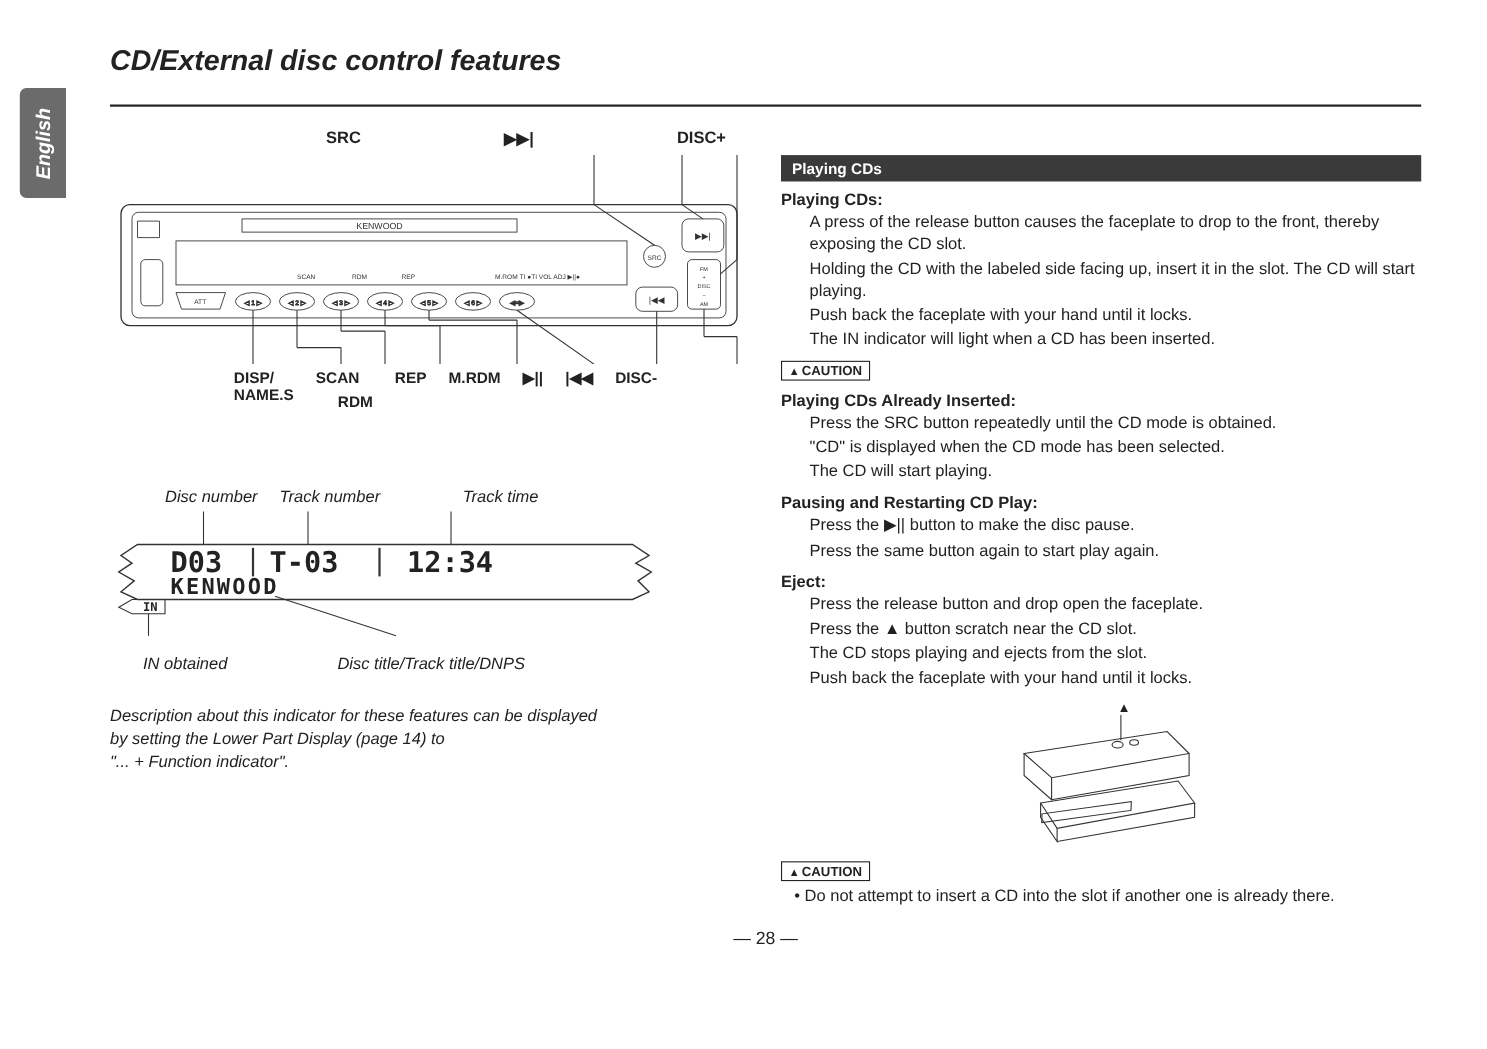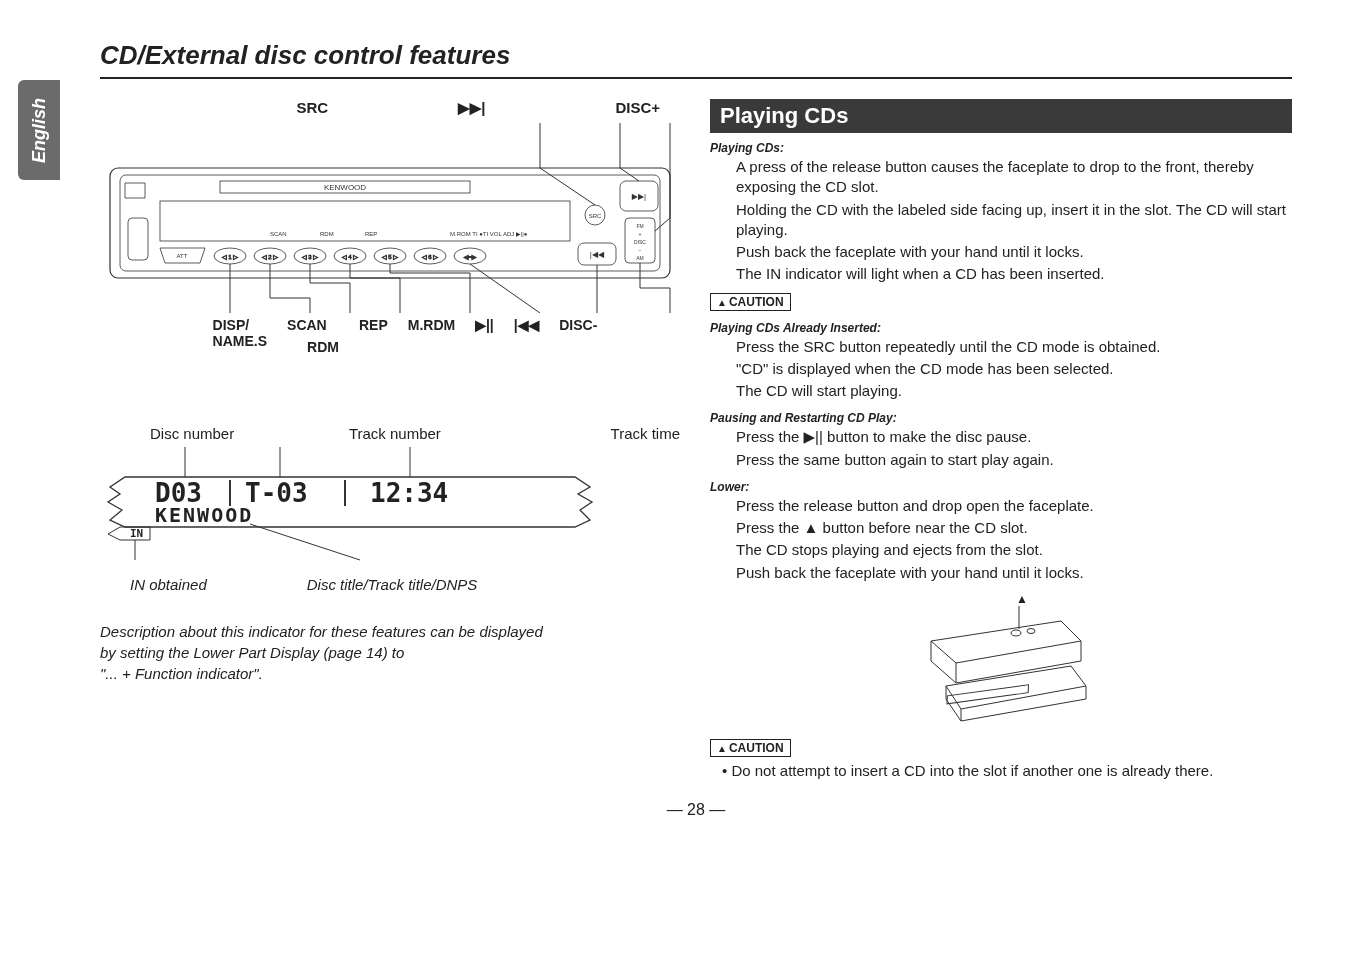--- a/index.html
+++ b/index.html
@@ -1,50 +1,50 @@
 <!DOCTYPE html>
 <html><head>
 <meta charset="utf-8">
 <style>
   * { box-sizing: border-box; margin: 0; padding: 0; }
   html, body { width: 1352px; height: 954px; background: #fff; font-family: Arial, Helvetica, sans-serif; color: #222; }
   .page { width: 1352px; height: 954px; position: relative; padding: 40px 60px 30px 30px; }
   .lang-tab { position: absolute; left: 18px; top: 80px; width: 42px; height: 100px; background: #6b6b6b; border-radius: 6px 0 0 6px; display: flex; align-items: center; justify-content: center; }
   .lang-tab span { color: #fff; font-weight: bold; font-style: italic; font-size: 18px; transform: rotate(-90deg); white-space: nowrap; }
   .content { margin-left: 70px; }
-  .title { font-size: 26px; font-weight: bold; font-style: italic; border-bottom: 2px solid #222; padding-bottom: 6px; margin-bottom: 20px; }
+  .title { font-size: 26px; font-weight: bold; font-style: italic; border-bottom: 2px solid #222; padding-bottom: 24px; margin-bottom: 20px; }
   .cols { display: flex; gap: 30px; }
   .left { width: 580px; }
   .right { flex: 1; }
 
   .device-row-top { display: flex; justify-content: flex-end; gap: 90px; font-weight: bold; font-size: 15px; padding-right: 20px; }
   .device-row-top .l1 { margin-right: 40px; }
   .device-row-top .l2 { margin-right: 40px; }
 
   .device-box { border: none; height: 190px; position: relative; margin-top: 6px; }
   .device-box svg { width: 100%; height: 100%; }
 
   .device-row-bottom { display: flex; gap: 20px; font-weight: bold; font-size: 14px; margin-top: 4px; justify-content: center; padding-left: 30px; }
   .device-row-bottom .col { text-align: left; }
   .device-row-bottom .w { width: auto; }
 
   .display-block { margin-top: 70px; }
-  .display-labels-top { display: flex; gap: 20px; font-size: 15px; margin-left: 30px; justify-content: space-between; }
+  .display-labels-top { display: flex; gap: 20px; font-style: italic; font-size: 15px; margin-left: 30px; }
   .display-labels-top span:nth-child(1){ margin-left: 20px; }
   .display-labels-top span:nth-child(2){ margin-left: 0px; }
   .display-labels-top span:nth-child(3){ margin-left: 55px; }
 
   .display-svg { width: 500px; height: 120px; }
 
   .display-labels-bottom { display: flex; gap: 100px; font-style: italic; font-size: 15px; margin-left: 30px; margin-top: 10px; }
 
   .left-desc { font-style: italic; font-size: 15px; margin-top: 28px; line-height: 1.4; }
 
-  .section-header { background: #3a3a3a; color: #fff; font-weight: bold; font-size: 22px; padding: 4px 10px; margin-bottom: 8px; }
-  .subhead { font-weight: bold; font-style: italic; font-size: 12px; margin-top: 6px; }
+  .section-header { background: #3a3a3a; color: #fff; font-weight: bold; font-size: 14px; padding: 4px 10px; margin-bottom: 8px; margin-top: 24px; }
+  .subhead { font-weight: bold; font-size: 15px; margin-top: 6px; }
   .bodytext { font-size: 15px; line-height: 1.35; margin-left: 26px; margin-top: 2px; }
   .caution-box { border: 1.5px solid #222; display: inline-block; font-size: 12px; font-weight: bold; padding: 1px 6px; margin-top: 8px; text-align: center; }
   .caution-box::before { content: "\25B2"; margin-right: 2px; font-size: 10px; }
   .caution-text { font-size: 15px; line-height: 1.35; margin-left: 12px; margin-top: 4px; }
   .bullet { font-size: 15px; line-height: 1.35; margin-left: 12px; margin-top: 4px; text-indent: -10px; padding-left: 10px; }
   .bullet::before { content: "• "; }
 
   .eject-illus { display: flex; justify-content: center; margin-top: 8px; }
   .eject-illus svg { width: 200px; height: 140px; }
 
@@ -224,24 +224,24 @@
         <div class="bodytext">Press the SRC button repeatedly until the CD mode is obtained.</div>
         <div class="bodytext">"CD" is displayed when the CD mode has been selected.</div>
         <div class="bodytext">The CD will start playing.</div>
 
         <div class="subhead" style="margin-top:10px;">Pausing and Restarting CD Play:</div>
         <div class="bodytext">
           <span>Press the </span><span class="play-pause">▶||</span><span> button to make the disc pause.</span>
         </div>
         <div class="bodytext">Press the same button again to start play again.</div>
 
-        <div class="subhead" style="margin-top:10px;">Lower:</div>
+        <div class="subhead" style="margin-top:10px;">Eject:</div>
         <div class="bodytext">Press the release button and drop open the faceplate.</div>
         <div class="bodytext">
-          <span>Press the </span><span>▲</span><span> button before near the CD slot.</span>
+          <span>Press the </span><span>▲</span><span> button scratch near the CD slot.</span>
         </div>
         <div class="bodytext">The CD stops playing and ejects from the slot.</div>
         <div class="bodytext">Push back the faceplate with your hand until it locks.</div>
 
         <div class="eject-illus">
           <svg viewBox="0 0 200 140">
             <text x="115" y="12" font-size="12" fill="#222">▲</text>
             <line x1="118" y1="15" x2="118" y2="38" stroke="#333"></line>
 
             <g stroke="#333" stroke-width="1" fill="none">

